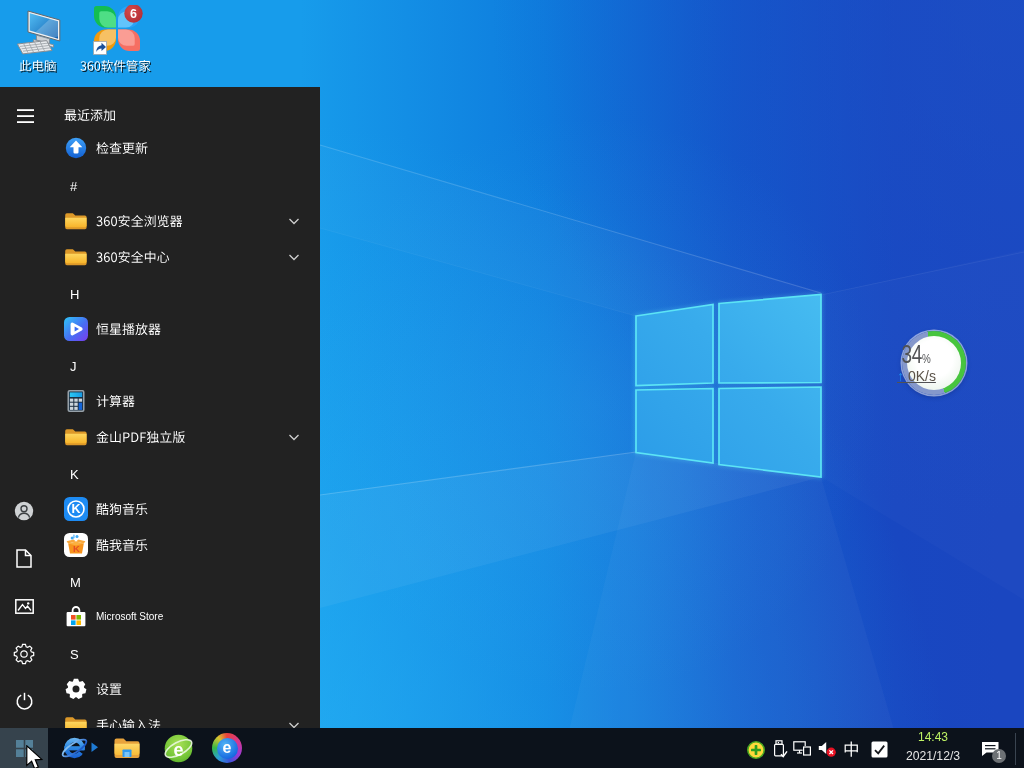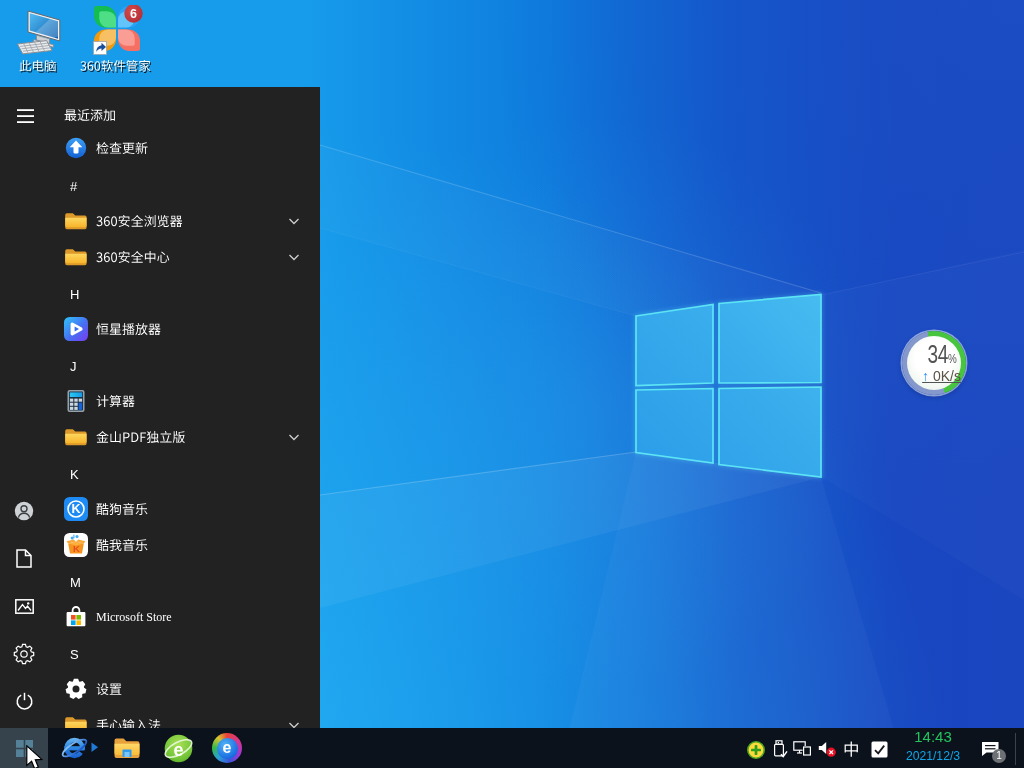--- a/index.html
+++ b/index.html
@@ -119,21 +119,21 @@
 <svg style="position:absolute;left:75.1px;top:53.5px;z-index:2" width="80" height="24" viewBox="-5 -16.5 80 24">
       <path d="M3.3 0.2C4.9 0.2 6.2 -0.8 6.2 -2.5C6.2 -3.7 5.4 -4.5 4.3 -4.8V-4.8C5.3 -5.2 5.9 -5.9 5.9 -7.0C5.9 -8.5 4.8 -9.3 3.2 -9.3C2.2 -9.3 1.4 -8.9 0.7 -8.2L1.3 -7.5C1.8 -8.0 2.5 -8.4 3.2 -8.4C4.2 -8.4 4.8 -7.8 4.8 -7.0C4.8 -6.0 4.1 -5.2 2.2 -5.2V-4.3C4.4 -4.3 5.1 -3.6 5.1 -2.5C5.1 -1.4 4.3 -0.8 3.2 -0.8C2.2 -0.8 1.5 -1.3 1.0 -1.8L0.4 -1.1C1.0 -0.4 1.9 0.2 3.3 0.2Z M10.7 0.2C12.1 0.2 13.3 -1.0 13.3 -2.8C13.3 -4.7 12.3 -5.7 10.8 -5.7C10.1 -5.7 9.3 -5.3 8.7 -4.6C8.8 -7.4 9.8 -8.4 11.1 -8.4C11.6 -8.4 12.2 -8.1 12.5 -7.7L13.2 -8.4C12.7 -8.9 12.0 -9.3 11.0 -9.3C9.2 -9.3 7.6 -8.0 7.6 -4.4C7.6 -1.4 8.9 0.2 10.7 0.2ZM8.7 -3.7C9.3 -4.5 10.0 -4.8 10.6 -4.8C11.7 -4.8 12.2 -4.0 12.2 -2.8C12.2 -1.6 11.6 -0.7 10.7 -0.7C9.6 -0.7 8.9 -1.8 8.7 -3.7Z M17.4 0.2C19.1 0.2 20.2 -1.4 20.2 -4.6C20.2 -7.8 19.1 -9.3 17.4 -9.3C15.6 -9.3 14.5 -7.8 14.5 -4.6C14.5 -1.4 15.6 0.2 17.4 0.2ZM17.4 -0.8C16.3 -0.8 15.6 -1.9 15.6 -4.6C15.6 -7.3 16.3 -8.4 17.4 -8.4C18.4 -8.4 19.1 -7.3 19.1 -4.6C19.1 -1.9 18.4 -0.8 17.4 -0.8Z M28.2 -10.5C27.9 -8.6 27.4 -6.7 26.6 -5.6C26.8 -5.4 27.2 -5.2 27.4 -5.0C27.9 -5.8 28.2 -6.7 28.6 -7.7H31.8C31.6 -6.9 31.4 -5.9 31.2 -5.3L32.0 -5.1C32.2 -5.9 32.5 -7.3 32.8 -8.4L32.2 -8.6L32.1 -8.6H28.8C28.9 -9.2 29.0 -9.8 29.1 -10.4ZM29.1 -6.5V-6.0C29.1 -4.2 28.9 -1.6 26.2 0.4C26.5 0.5 26.8 0.8 27.0 1.0C28.5 -0.2 29.3 -1.5 29.6 -2.9C30.2 -1.1 31.0 0.2 32.2 1.0C32.4 0.8 32.7 0.4 32.9 0.2C31.3 -0.6 30.4 -2.6 30.0 -4.8C30.0 -5.2 30.0 -5.6 30.0 -6.0V-6.5ZM22.0 -4.2C22.1 -4.2 22.5 -4.3 23.0 -4.3H24.3V-2.5L21.3 -2.1L21.5 -1.2L24.3 -1.6V1.0H25.1V-1.7L26.8 -2.0L26.8 -2.9L25.1 -2.6V-4.3H26.7V-5.2H25.1V-7.0H24.3V-5.2H22.9C23.3 -6.0 23.7 -7.1 24.1 -8.1H26.8V-9.0H24.4C24.5 -9.4 24.6 -9.9 24.8 -10.3L23.8 -10.5C23.7 -10.0 23.6 -9.5 23.5 -9.0H21.4V-8.1H23.2C22.9 -7.1 22.5 -6.3 22.4 -6.0C22.1 -5.4 21.9 -5.0 21.7 -5.0C21.8 -4.8 21.9 -4.3 22.0 -4.2Z M37.3 -4.3V-3.4H40.9V1.0H41.8V-3.4H45.2V-4.3H41.8V-7.0H44.7V-7.9H41.8V-10.4H40.9V-7.9H39.2C39.4 -8.5 39.5 -9.1 39.6 -9.7L38.7 -9.9C38.4 -8.2 37.9 -6.6 37.2 -5.6C37.4 -5.5 37.8 -5.2 38.0 -5.1C38.3 -5.6 38.6 -6.3 38.9 -7.0H40.9V-4.3ZM36.7 -10.5C36.0 -8.6 34.9 -6.7 33.7 -5.5C33.9 -5.2 34.1 -4.8 34.2 -4.5C34.6 -5.0 35.0 -5.5 35.4 -6.0V1.0H36.3V-7.5C36.8 -8.3 37.2 -9.3 37.5 -10.2Z M48.5 -5.5V1.0H49.4V0.6H55.5V1.0H56.4V-2.1H49.4V-3.0H55.7V-5.5ZM55.5 -0.2H49.4V-1.4H55.5ZM51.3 -7.8C51.5 -7.5 51.6 -7.2 51.7 -7.0H47.1V-4.9H48.0V-6.2H56.3V-4.9H57.2V-7.0H52.7C52.5 -7.3 52.3 -7.7 52.1 -8.0ZM49.4 -4.8H54.8V-3.7H49.4ZM47.9 -10.6C47.6 -9.5 47.0 -8.4 46.4 -7.7C46.6 -7.6 47.0 -7.4 47.2 -7.2C47.5 -7.7 47.9 -8.2 48.2 -8.8H49.0C49.3 -8.3 49.6 -7.8 49.7 -7.4L50.5 -7.7C50.4 -8.0 50.2 -8.4 50.0 -8.8H51.9V-9.5H48.5C48.6 -9.8 48.7 -10.1 48.8 -10.4ZM53.2 -10.5C53.0 -9.6 52.5 -8.7 52.0 -8.1C52.2 -8.0 52.6 -7.8 52.7 -7.7C53.0 -8.0 53.2 -8.4 53.5 -8.8H54.4C54.7 -8.3 55.1 -7.7 55.2 -7.4L56.0 -7.7C55.9 -8.0 55.6 -8.4 55.3 -8.8H57.6V-9.5H53.8C53.9 -9.8 54.0 -10.1 54.1 -10.4Z M63.6 -10.3C63.8 -10.0 63.9 -9.7 64.1 -9.4H59.4V-6.8H60.3V-8.5H68.9V-6.8H69.8V-9.4H65.2C65.0 -9.8 64.8 -10.2 64.6 -10.6ZM68.2 -6.0C67.5 -5.4 66.4 -4.5 65.5 -3.9C65.2 -4.6 64.7 -5.3 64.2 -5.8C64.5 -6.1 64.8 -6.3 65.0 -6.5H68.2V-7.3H60.9V-6.5H63.8C62.6 -5.7 60.9 -5.1 59.3 -4.7C59.5 -4.5 59.7 -4.1 59.8 -3.9C61.0 -4.3 62.3 -4.8 63.5 -5.4C63.7 -5.2 63.9 -4.9 64.1 -4.7C63.0 -3.9 60.9 -3.0 59.3 -2.6C59.5 -2.4 59.7 -2.1 59.8 -1.9C61.3 -2.3 63.2 -3.2 64.4 -4.0C64.6 -3.8 64.7 -3.5 64.8 -3.2C63.5 -2.0 61.1 -0.9 59.1 -0.4C59.3 -0.2 59.5 0.2 59.6 0.4C61.4 -0.2 63.5 -1.2 64.9 -2.3C65.0 -1.3 64.8 -0.4 64.5 -0.1C64.2 0.1 64.0 0.1 63.6 0.1C63.4 0.1 63.0 0.1 62.5 0.1C62.7 0.3 62.8 0.7 62.8 1.0C63.2 1.0 63.6 1.0 63.8 1.0C64.4 1.0 64.7 0.9 65.1 0.5C65.8 0.0 66.1 -1.6 65.7 -3.2L66.3 -3.5C67.0 -1.7 68.2 -0.2 69.8 0.5C69.9 0.2 70.2 -0.1 70.4 -0.3C68.8 -0.9 67.6 -2.3 67.0 -4.0C67.7 -4.4 68.4 -4.9 69.0 -5.4Z" transform="translate(1.2,1.4)" fill="#000" fill-opacity=".8" filter="url(#blr)"></path>
       <path d="M3.3 0.2C4.9 0.2 6.2 -0.8 6.2 -2.5C6.2 -3.7 5.4 -4.5 4.3 -4.8V-4.8C5.3 -5.2 5.9 -5.9 5.9 -7.0C5.9 -8.5 4.8 -9.3 3.2 -9.3C2.2 -9.3 1.4 -8.9 0.7 -8.2L1.3 -7.5C1.8 -8.0 2.5 -8.4 3.2 -8.4C4.2 -8.4 4.8 -7.8 4.8 -7.0C4.8 -6.0 4.1 -5.2 2.2 -5.2V-4.3C4.4 -4.3 5.1 -3.6 5.1 -2.5C5.1 -1.4 4.3 -0.8 3.2 -0.8C2.2 -0.8 1.5 -1.3 1.0 -1.8L0.4 -1.1C1.0 -0.4 1.9 0.2 3.3 0.2Z M10.7 0.2C12.1 0.2 13.3 -1.0 13.3 -2.8C13.3 -4.7 12.3 -5.7 10.8 -5.7C10.1 -5.7 9.3 -5.3 8.7 -4.6C8.8 -7.4 9.8 -8.4 11.1 -8.4C11.6 -8.4 12.2 -8.1 12.5 -7.7L13.2 -8.4C12.7 -8.9 12.0 -9.3 11.0 -9.3C9.2 -9.3 7.6 -8.0 7.6 -4.4C7.6 -1.4 8.9 0.2 10.7 0.2ZM8.7 -3.7C9.3 -4.5 10.0 -4.8 10.6 -4.8C11.7 -4.8 12.2 -4.0 12.2 -2.8C12.2 -1.6 11.6 -0.7 10.7 -0.7C9.6 -0.7 8.9 -1.8 8.7 -3.7Z M17.4 0.2C19.1 0.2 20.2 -1.4 20.2 -4.6C20.2 -7.8 19.1 -9.3 17.4 -9.3C15.6 -9.3 14.5 -7.8 14.5 -4.6C14.5 -1.4 15.6 0.2 17.4 0.2ZM17.4 -0.8C16.3 -0.8 15.6 -1.9 15.6 -4.6C15.6 -7.3 16.3 -8.4 17.4 -8.4C18.4 -8.4 19.1 -7.3 19.1 -4.6C19.1 -1.9 18.4 -0.8 17.4 -0.8Z M28.2 -10.5C27.9 -8.6 27.4 -6.7 26.6 -5.6C26.8 -5.4 27.2 -5.2 27.4 -5.0C27.9 -5.8 28.2 -6.7 28.6 -7.7H31.8C31.6 -6.9 31.4 -5.9 31.2 -5.3L32.0 -5.1C32.2 -5.9 32.5 -7.3 32.8 -8.4L32.2 -8.6L32.1 -8.6H28.8C28.9 -9.2 29.0 -9.8 29.1 -10.4ZM29.1 -6.5V-6.0C29.1 -4.2 28.9 -1.6 26.2 0.4C26.5 0.5 26.8 0.8 27.0 1.0C28.5 -0.2 29.3 -1.5 29.6 -2.9C30.2 -1.1 31.0 0.2 32.2 1.0C32.4 0.8 32.7 0.4 32.9 0.2C31.3 -0.6 30.4 -2.6 30.0 -4.8C30.0 -5.2 30.0 -5.6 30.0 -6.0V-6.5ZM22.0 -4.2C22.1 -4.2 22.5 -4.3 23.0 -4.3H24.3V-2.5L21.3 -2.1L21.5 -1.2L24.3 -1.6V1.0H25.1V-1.7L26.8 -2.0L26.8 -2.9L25.1 -2.6V-4.3H26.7V-5.2H25.1V-7.0H24.3V-5.2H22.9C23.3 -6.0 23.7 -7.1 24.1 -8.1H26.8V-9.0H24.4C24.5 -9.4 24.6 -9.9 24.8 -10.3L23.8 -10.5C23.7 -10.0 23.6 -9.5 23.5 -9.0H21.4V-8.1H23.2C22.9 -7.1 22.5 -6.3 22.4 -6.0C22.1 -5.4 21.9 -5.0 21.7 -5.0C21.8 -4.8 21.9 -4.3 22.0 -4.2Z M37.3 -4.3V-3.4H40.9V1.0H41.8V-3.4H45.2V-4.3H41.8V-7.0H44.7V-7.9H41.8V-10.4H40.9V-7.9H39.2C39.4 -8.5 39.5 -9.1 39.6 -9.7L38.7 -9.9C38.4 -8.2 37.9 -6.6 37.2 -5.6C37.4 -5.5 37.8 -5.2 38.0 -5.1C38.3 -5.6 38.6 -6.3 38.9 -7.0H40.9V-4.3ZM36.7 -10.5C36.0 -8.6 34.9 -6.7 33.7 -5.5C33.9 -5.2 34.1 -4.8 34.2 -4.5C34.6 -5.0 35.0 -5.5 35.4 -6.0V1.0H36.3V-7.5C36.8 -8.3 37.2 -9.3 37.5 -10.2Z M48.5 -5.5V1.0H49.4V0.6H55.5V1.0H56.4V-2.1H49.4V-3.0H55.7V-5.5ZM55.5 -0.2H49.4V-1.4H55.5ZM51.3 -7.8C51.5 -7.5 51.6 -7.2 51.7 -7.0H47.1V-4.9H48.0V-6.2H56.3V-4.9H57.2V-7.0H52.7C52.5 -7.3 52.3 -7.7 52.1 -8.0ZM49.4 -4.8H54.8V-3.7H49.4ZM47.9 -10.6C47.6 -9.5 47.0 -8.4 46.4 -7.7C46.6 -7.6 47.0 -7.4 47.2 -7.2C47.5 -7.7 47.9 -8.2 48.2 -8.8H49.0C49.3 -8.3 49.6 -7.8 49.7 -7.4L50.5 -7.7C50.4 -8.0 50.2 -8.4 50.0 -8.8H51.9V-9.5H48.5C48.6 -9.8 48.7 -10.1 48.8 -10.4ZM53.2 -10.5C53.0 -9.6 52.5 -8.7 52.0 -8.1C52.2 -8.0 52.6 -7.8 52.7 -7.7C53.0 -8.0 53.2 -8.4 53.5 -8.8H54.4C54.7 -8.3 55.1 -7.7 55.2 -7.4L56.0 -7.7C55.9 -8.0 55.6 -8.4 55.3 -8.8H57.6V-9.5H53.8C53.9 -9.8 54.0 -10.1 54.1 -10.4Z M63.6 -10.3C63.8 -10.0 63.9 -9.7 64.1 -9.4H59.4V-6.8H60.3V-8.5H68.9V-6.8H69.8V-9.4H65.2C65.0 -9.8 64.8 -10.2 64.6 -10.6ZM68.2 -6.0C67.5 -5.4 66.4 -4.5 65.5 -3.9C65.2 -4.6 64.7 -5.3 64.2 -5.8C64.5 -6.1 64.8 -6.3 65.0 -6.5H68.2V-7.3H60.9V-6.5H63.8C62.6 -5.7 60.9 -5.1 59.3 -4.7C59.5 -4.5 59.7 -4.1 59.8 -3.9C61.0 -4.3 62.3 -4.8 63.5 -5.4C63.7 -5.2 63.9 -4.9 64.1 -4.7C63.0 -3.9 60.9 -3.0 59.3 -2.6C59.5 -2.4 59.7 -2.1 59.8 -1.9C61.3 -2.3 63.2 -3.2 64.4 -4.0C64.6 -3.8 64.7 -3.5 64.8 -3.2C63.5 -2.0 61.1 -0.9 59.1 -0.4C59.3 -0.2 59.5 0.2 59.6 0.4C61.4 -0.2 63.5 -1.2 64.9 -2.3C65.0 -1.3 64.8 -0.4 64.5 -0.1C64.2 0.1 64.0 0.1 63.6 0.1C63.4 0.1 63.0 0.1 62.5 0.1C62.7 0.3 62.8 0.7 62.8 1.0C63.2 1.0 63.6 1.0 63.8 1.0C64.4 1.0 64.7 0.9 65.1 0.5C65.8 0.0 66.1 -1.6 65.7 -3.2L66.3 -3.5C67.0 -1.7 68.2 -0.2 69.8 0.5C69.9 0.2 70.2 -0.1 70.4 -0.3C68.8 -0.9 67.6 -2.3 67.0 -4.0C67.7 -4.4 68.4 -4.9 69.0 -5.4Z" fill="#fff"></path>
     </svg>
 <div class="abs" style="left:902px;top:331px;width:64px;height:64px;border-radius:50%;z-index:5;
 background:conic-gradient(from -12deg, #47c53e 0deg 172deg, #8598cb 172deg 360deg);
 box-shadow:0 0 0 1.5px rgba(255,255,255,0.5), 0 2px 5px rgba(0,20,80,0.35);"></div>
 <div class="abs" style="left:907px;top:336px;width:54px;height:54px;border-radius:50%;z-index:6;
 background:radial-gradient(circle at 50% 42%, #ffffff 45%, #eef6ee 75%, #dfeede 100%);"></div>
 <div class="abs" style="left:897px;top:331px;width:64px;height:64px;z-index:7;color:#515254;
-text-align:right;font-family:'Liberation Sans';text-decoration:underline;">
+text-align:left;font-family:'Liberation Sans';text-decoration:underline;">
 <div style="margin-top:12px;line-height:23px;font-size:25px;letter-spacing:-0.5px;"><span style="display:inline-block;transform:scaleX(0.76);transform-origin:center;">34<span style="font-size:13px;letter-spacing:0;">%</span></span></div>
 <div style="line-height:13px;font-size:14px;color:#5a5248;"><span style="color:#1d8ff2;">↑</span> 0K/s</div>
 </div>
 <div id="menu">
 <svg style="position:absolute;left:17px;top:21.5px" width="17" height="15" viewBox="0 0 17 15">
         <rect y="0.2" width="17" height="1.8" fill="#fff"></rect>
         <rect y="6.2" width="17" height="1.8" fill="#fff"></rect>
         <rect y="12.2" width="17" height="1.8" fill="#fff"></rect>
       </svg>
 <svg style="position:absolute;left:63px;top:20.0px" width="54" height="19" viewBox="-1 -13.0 54 19">
@@ -251,21 +251,21 @@
       </svg>
 <div style="position:absolute;left:70px;top:487px;width:30px;height:18px;color:#fff;font-size:13px;line-height:18px;">M</div>
 <svg style="position:absolute;left:64px;top:518px" width="24" height="24" viewBox="0 0 24 24">
 <path d="M8.6 7.6 V5.4 a3.4 3.4 0 0 1 6.8 0 V7.6" fill="none" stroke="#fff" stroke-width="1.8"></path>
 <rect x="2.6" y="7" width="18.8" height="14.2" rx="1" fill="#fff"></rect>
 <rect x="7" y="10" width="4.6" height="4.6" fill="#f25022"></rect>
 <rect x="12.4" y="10" width="4.6" height="4.6" fill="#7fba00"></rect>
 <rect x="7" y="15.4" width="4.6" height="4.6" fill="#00a4ef"></rect>
 <rect x="12.4" y="15.4" width="4.6" height="4.6" fill="#ffb900"></rect>
 </svg>
-<div style="position:absolute;left:96px;top:521px;color:#fff;font-size:12px;line-height:18px;font-family:Liberation Serif, serif;">Microsoft Store</div>
+<div style="position:absolute;left:96px;top:521px;color:#fff;font-size:10px;line-height:18px;">Microsoft Store</div>
 <div style="position:absolute;left:70px;top:559px;width:30px;height:18px;color:#fff;font-size:13px;line-height:18px;">S</div>
 <svg style="position:absolute;left:64px;top:590px" width="24" height="24" viewBox="0 0 24 24">
 <path d="M8.88 4.42 L9.91 1.81 L14.09 1.81 L15.12 4.42 L15.98 4.83 L18.67 4.02 L21.27 7.28 L19.87 9.71 L20.09 10.64 L22.40 12.23 L21.47 16.30 L18.70 16.73 L18.10 17.48 L18.30 20.27 L14.54 22.08 L12.48 20.19 L11.52 20.19 L9.46 22.08 L5.70 20.27 L5.90 17.48 L5.30 16.73 L2.53 16.30 L1.60 12.23 L3.91 10.64 L4.13 9.71 L2.73 7.28 L5.33 4.02 L8.02 4.83 Z M15.50 12.00 A3.5 3.5 0 1 0 8.50 12.00 A3.5 3.5 0 1 0 15.50 12.00 Z" fill="#fff" fill-rule="evenodd"></path>
       </svg>
 <svg style="position:absolute;left:95px;top:593.7px" width="28" height="19" viewBox="-1 -13.0 28 19">
         <path d="M1.6 -10.1C2.3 -9.5 3.1 -8.6 3.5 -8.0L4.2 -8.7C3.8 -9.3 2.9 -10.1 2.2 -10.7ZM0.6 -6.8V-5.9H2.4V-1.2C2.4 -0.6 2.0 -0.2 1.7 -0.1C1.9 0.1 2.2 0.5 2.3 0.8C2.5 0.5 2.8 0.3 5.1 -1.5C5.0 -1.7 4.9 -2.0 4.8 -2.3L3.3 -1.2V-6.8ZM6.4 -10.5V-9.0C6.4 -8.0 6.1 -7.0 4.4 -6.2C4.6 -6.0 4.9 -5.7 5.0 -5.5C6.9 -6.4 7.3 -7.8 7.3 -9.0V-9.5H9.6V-7.4C9.6 -6.5 9.8 -6.1 10.7 -6.1C10.8 -6.1 11.5 -6.1 11.7 -6.1C11.9 -6.1 12.2 -6.1 12.4 -6.2C12.3 -6.4 12.3 -6.8 12.3 -7.0C12.1 -7.0 11.8 -6.9 11.7 -6.9C11.5 -6.9 10.9 -6.9 10.8 -6.9C10.6 -6.9 10.5 -7.1 10.5 -7.4V-10.5ZM10.5 -4.3C10.0 -3.2 9.3 -2.4 8.4 -1.7C7.6 -2.4 6.9 -3.3 6.4 -4.3ZM5.0 -5.2V-4.3H5.7L5.5 -4.2C6.0 -3.0 6.7 -2.0 7.7 -1.1C6.7 -0.5 5.6 -0.1 4.4 0.2C4.6 0.4 4.8 0.8 4.9 1.0C6.2 0.7 7.4 0.2 8.4 -0.5C9.4 0.2 10.6 0.8 11.9 1.1C12.0 0.8 12.3 0.4 12.5 0.2C11.3 -0.1 10.2 -0.5 9.2 -1.1C10.3 -2.1 11.2 -3.3 11.7 -5.0L11.1 -5.2L10.9 -5.2Z M21.5 -9.7H23.7V-8.6H21.5ZM18.4 -9.7H20.6V-8.6H18.4ZM15.5 -9.7H17.5V-8.6H15.5ZM15.5 -5.6V-0.1H13.7V0.7H25.3V-0.1H23.5V-5.6H19.4L19.6 -6.3H25.0V-7.1H19.8L19.9 -7.8H24.6V-10.4H14.5V-7.8H18.9L18.8 -7.1H13.9V-6.3H18.7L18.5 -5.6ZM16.4 -0.1V-0.9H22.5V-0.1ZM16.4 -3.6H22.5V-2.8H16.4ZM16.4 -4.2V-4.9H22.5V-4.2ZM16.4 -2.2H22.5V-1.5H16.4Z" fill="#fff"></path>
       </svg>
 <svg style="position:absolute;left:64px;top:626px" width="24" height="24" viewBox="0 0 24 24">
 <path d="M1.2 6 a1.7 1.7 0 0 1 1.7 -1.7 h6 l2.4 2.3 h9.6 a1.7 1.7 0 0 1 1.7 1.7 v10.3 a1.7 1.7 0 0 1 -1.7 1.7 h-18 a1.7 1.7 0 0 1 -1.7 -1.7 z" fill="#dd9929"></path>
 <path d="M1.2 8.8 h21.4 v7.8 a1.7 1.7 0 0 1 -1.7 1.7 h-18 a1.7 1.7 0 0 1 -1.7 -1.7 z" fill="url(#fg2)"></path>
@@ -387,22 +387,22 @@
 <circle cx="13.2" cy="11.2" r="4.6" fill="#e81123"></circle>
 <path d="M11.4 9.4 L15 13 M15 9.4 L11.4 13" stroke="#fff" stroke-width="1.3"></path>
 </svg>
 <svg style="position:absolute;left:841.5px;top:10.5px" width="18" height="23" viewBox="-1 -16.5 18 23">
         <path d="M7.6 -13.9V-10.9H1.6V-3.1H2.8V-4.1H7.6V1.3H8.9V-4.1H13.6V-3.2H14.9V-10.9H8.9V-13.9ZM2.8 -5.3V-9.7H7.6V-5.3ZM13.6 -5.3H8.9V-9.7H13.6Z" fill="#fff"></path>
       </svg>
 <svg style="position:absolute;left:871px;top:13px" width="17" height="17" viewBox="0 0 17 17">
 <rect x="0.5" y="0.5" width="16" height="16" rx="1.5" fill="#fff"></rect>
 <path d="M4 9.2 L7.2 12.4 L13.2 4.6" fill="none" stroke="#15171c" stroke-width="1.8"></path>
 </svg>
-<div style="position:absolute;left:895px;top:3.5px;width:76px;text-align:center;color:#22c55e;font-size:15px;line-height:10px;">14:43</div>
-<div style="position:absolute;left:895px;top:22.5px;width:76px;text-align:center;color:#0ea5e9;font-size:12.2px;line-height:10px;">2021/12/3</div>
+<div style="position:absolute;left:895px;top:3.5px;width:76px;text-align:center;color:#bef264;font-size:12px;line-height:10px;">14:43</div>
+<div style="position:absolute;left:895px;top:22.5px;width:76px;text-align:center;color:#e5e5e5;font-size:12.2px;line-height:10px;">2021/12/3</div>
 <svg style="position:absolute;left:981px;top:13px" width="19" height="16" viewBox="0 0 19 16">
 <path d="M1 1 H17.5 V11.5 H5.5 L1 15 Z" fill="#fff"></path>
 <line x1="4" y1="4.6" x2="14.5" y2="4.6" stroke="#0c121b" stroke-width="1.2"></line>
 <line x1="4" y1="7.8" x2="14.5" y2="7.8" stroke="#0c121b" stroke-width="1.2"></line>
 </svg>
 <div style="position:absolute;left:992px;top:21px;width:14px;height:14px;border-radius:50%;background:#6d7175;
 color:#fff;font-size:10px;line-height:14px;text-align:center;">1</div>
 <div style="position:absolute;left:1015px;top:5px;width:1px;height:32px;background:#3a4450;"></div>
 </div>
 <svg class="abs" style="left:23.5px;top:745px;z-index:50" width="22" height="26" viewBox="0 0 22 26">

